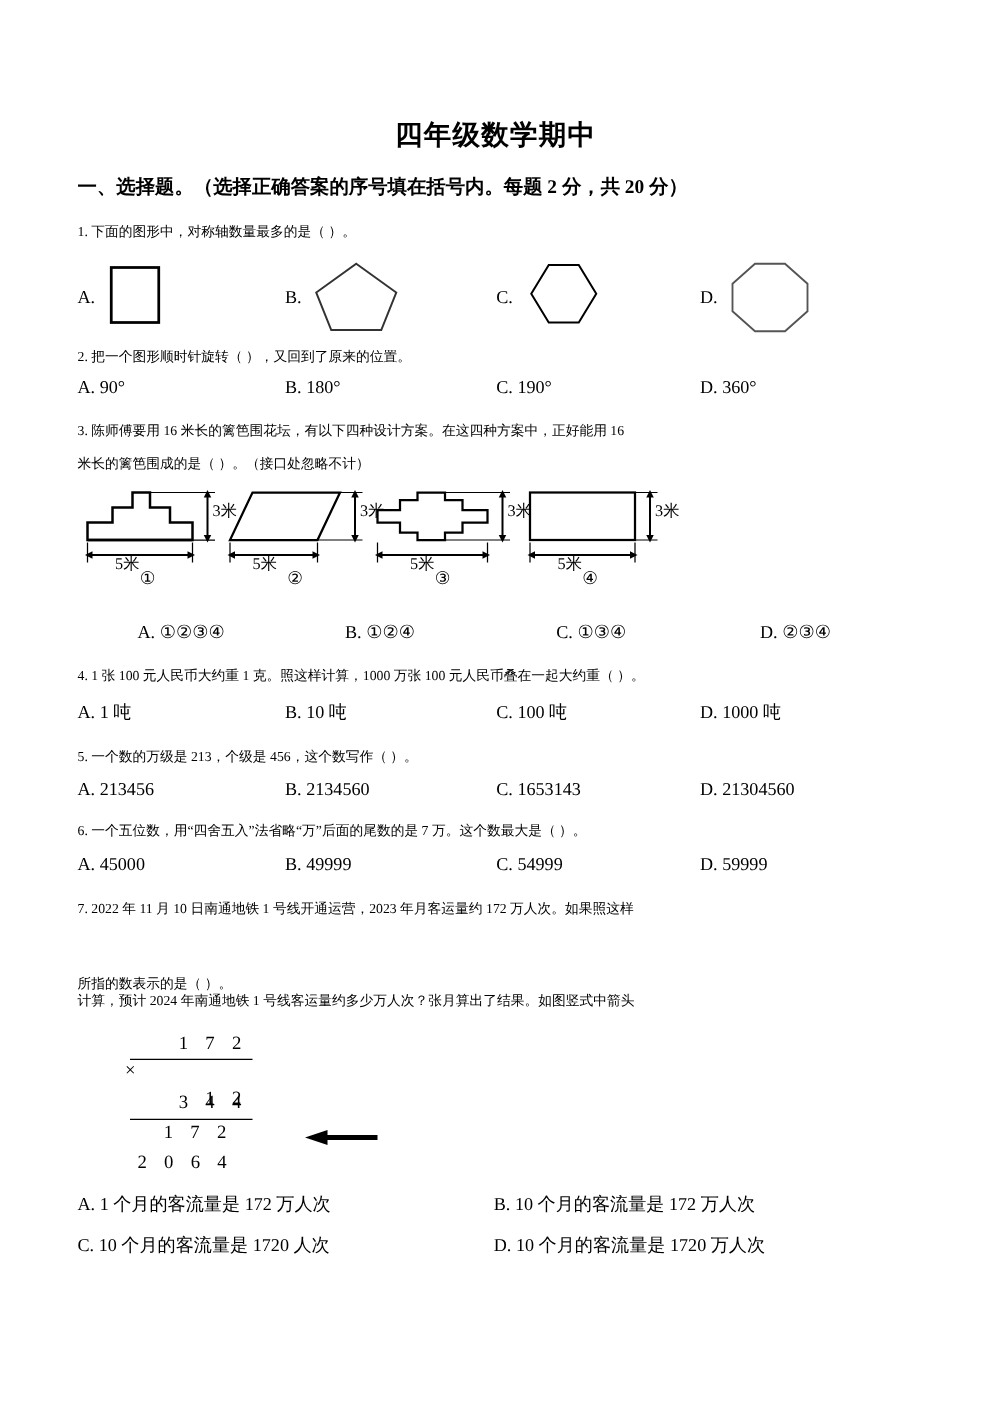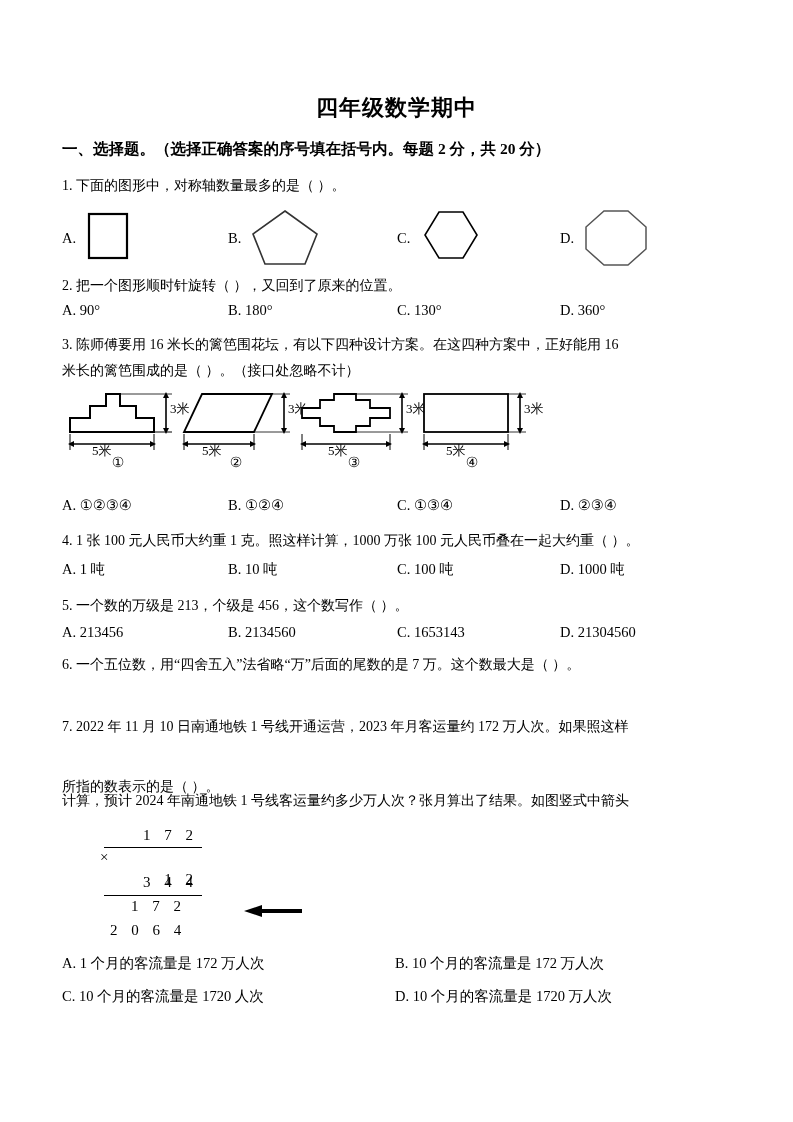--- a/index.html
+++ b/index.html
@@ -38,21 +38,21 @@
     left: 62px;
     top: 139px;
     font-size: 15.5px;
     font-weight: bold;
     letter-spacing: 0px;
   }
   .q {
     position: absolute;
     left: 62px;
     width: 672px;
-    font-size: 14px;
+    font-size: 11px;
     line-height: 26px;
   }
   .opt-row {
     position: absolute;
     left: 62px;
     width: 680px;
     font-size: 14.5px;
     height: 22px;
   }
   .opt {
@@ -202,21 +202,21 @@
           <polygon points="22,3 46,3 64,19 64,41 46,57 22,57 4,41 4,19" fill="#ffffff" stroke="#555555" stroke-width="1.5"></polygon>
         </svg>
       </span>
     </div>
   </div>
 
   <div class="q" style="top:273px;">2. 把一个图形顺时针旋转（      ），又回到了原来的位置。</div>
   <div class="opt-row" style="top:302px;text-decoration:underline;">
     <span class="opt opt-a">A. 90°</span>
     <span class="opt opt-b">B. 180°</span>
-    <span class="opt opt-c">C. 130°</span>
+    <span class="opt opt-c">C. 190°</span>
     <span class="opt opt-d">D. 360°</span>
   </div>
 
   <div class="q" style="top:332px;">3. 陈师傅要用 16 米长的篱笆围花坛，有以下四种设计方案。在这四种方案中，正好能用 16</div>
   <div class="q" style="top:358px;">米长的篱笆围成的是（      ）。（接口处忽略不计）</div>
 
   <div class="fig-group">
 
     <div class="fig-item" style="left:0px;">
       <svg width="120" height="68" viewBox="0 0 120 68">
@@ -291,21 +291,21 @@
         <polygon points="94,58 88,55 88,61" fill="#000000"></polygon>
         <line x1="8" y1="48" x2="8" y2="64" stroke="#000000" stroke-width="1"></line>
         <line x1="92" y1="48" x2="92" y2="64" stroke="#000000" stroke-width="1"></line>
       </svg>
       <span style="position:absolute; left:108px; top:14px; font-size:13px;">3米</span>
       <span style="position:absolute; left:30px; top:56px; font-size:13px;">5米</span>
       <span class="fig-num">④</span>
     </div>
   </div>
 
-  <div class="opt-row" style="top:497px;">
+  <div class="opt-row" style="top:497px;margin-left:48px;">
     <span class="opt opt-a">A. ①②③④</span>
     <span class="opt opt-b">B. ①②④</span>
     <span class="opt opt-c">C. ①③④</span>
     <span class="opt opt-d">D. ②③④</span>
   </div>
 
   <div class="q" style="top:528px;">4. 1 张 100 元人民币大约重 1 克。照这样计算，1000 万张 100 元人民币叠在一起大约重（      ）。</div>
   <div class="opt-row" style="top:560px;">
     <span class="opt opt-a">A. 1 吨</span>
     <span class="opt opt-b">B. 10 吨</span>
@@ -315,20 +315,26 @@
 
   <div class="q" style="top:593px;">5. 一个数的万级是 213，个级是 456，这个数写作（      ）。</div>
   <div class="opt-row" style="top:624px;">
     <span class="opt opt-a">A. 213456</span>
     <span class="opt opt-b">B. 2134560</span>
     <span class="opt opt-c">C. 1653143</span>
     <span class="opt opt-d">D. 21304560</span>
   </div>
 
   <div class="q" style="top:652px;">6. 一个五位数，用“四舍五入”法省略“万”后面的尾数的是 7 万。这个数最大是（      ）。</div>
+  <div class="opt-row" style="top:684px;">
+    <span class="opt opt-a">A. 45000</span>
+    <span class="opt opt-b">B. 49999</span>
+    <span class="opt opt-c">C. 54999</span>
+    <span class="opt opt-d">D. 59999</span>
+  </div>
 
   <div class="q" style="top:714px;">7. 2022 年 11 月 10 日南通地铁 1 号线开通运营，2023 年月客运量约 172 万人次。如果照这样</div>
   <div class="q" style="top:788px;">计算，预计 2024 年南通地铁 1 号线客运量约多少万人次？张月算出了结果。如图竖式中箭头</div>
   <div class="q" style="top:774px;">所指的数表示的是（      ）。</div>
 
   <div class="vcalc">
     <div class="vc-row" style="top:0px;">
       <span class="vc-digits">1 7 2</span>
     </div>
     <div class="vc-row" style="top:22px;">

